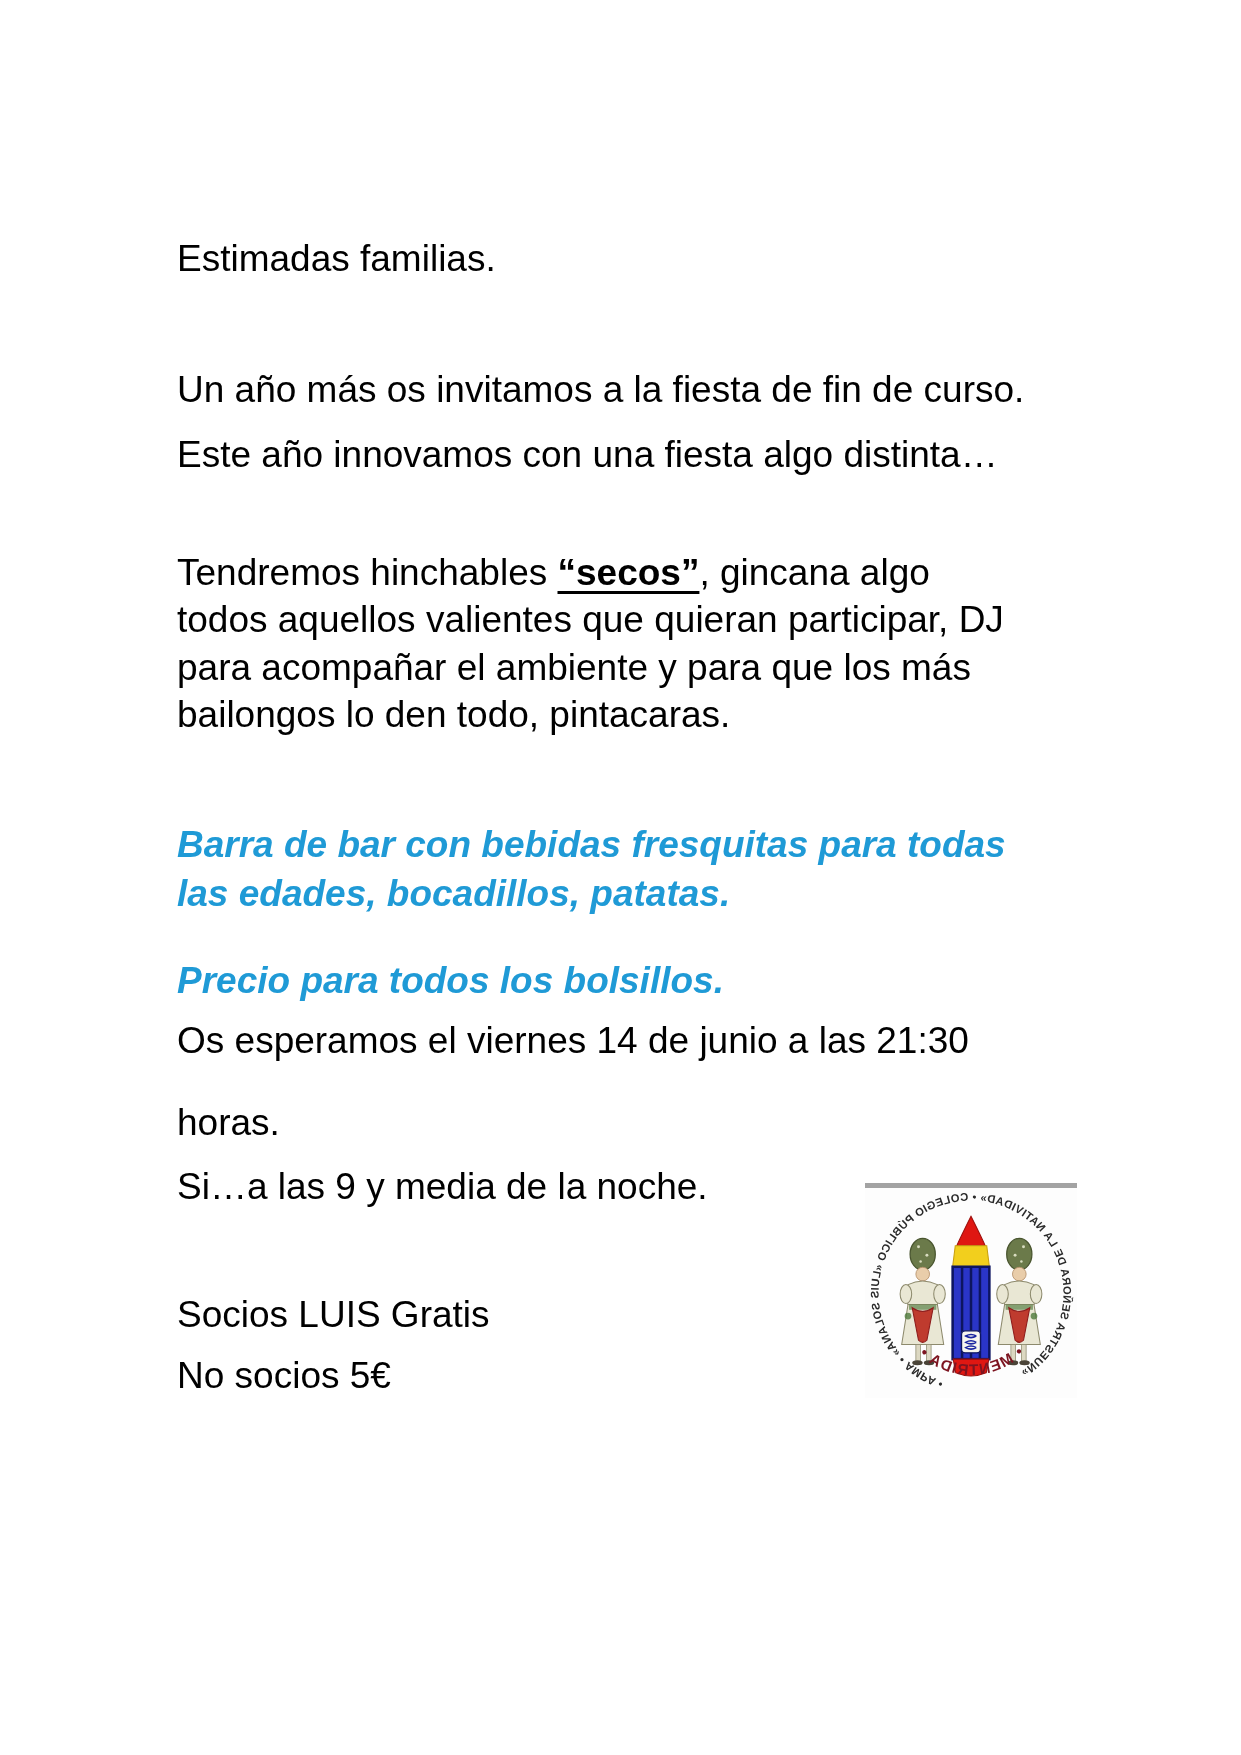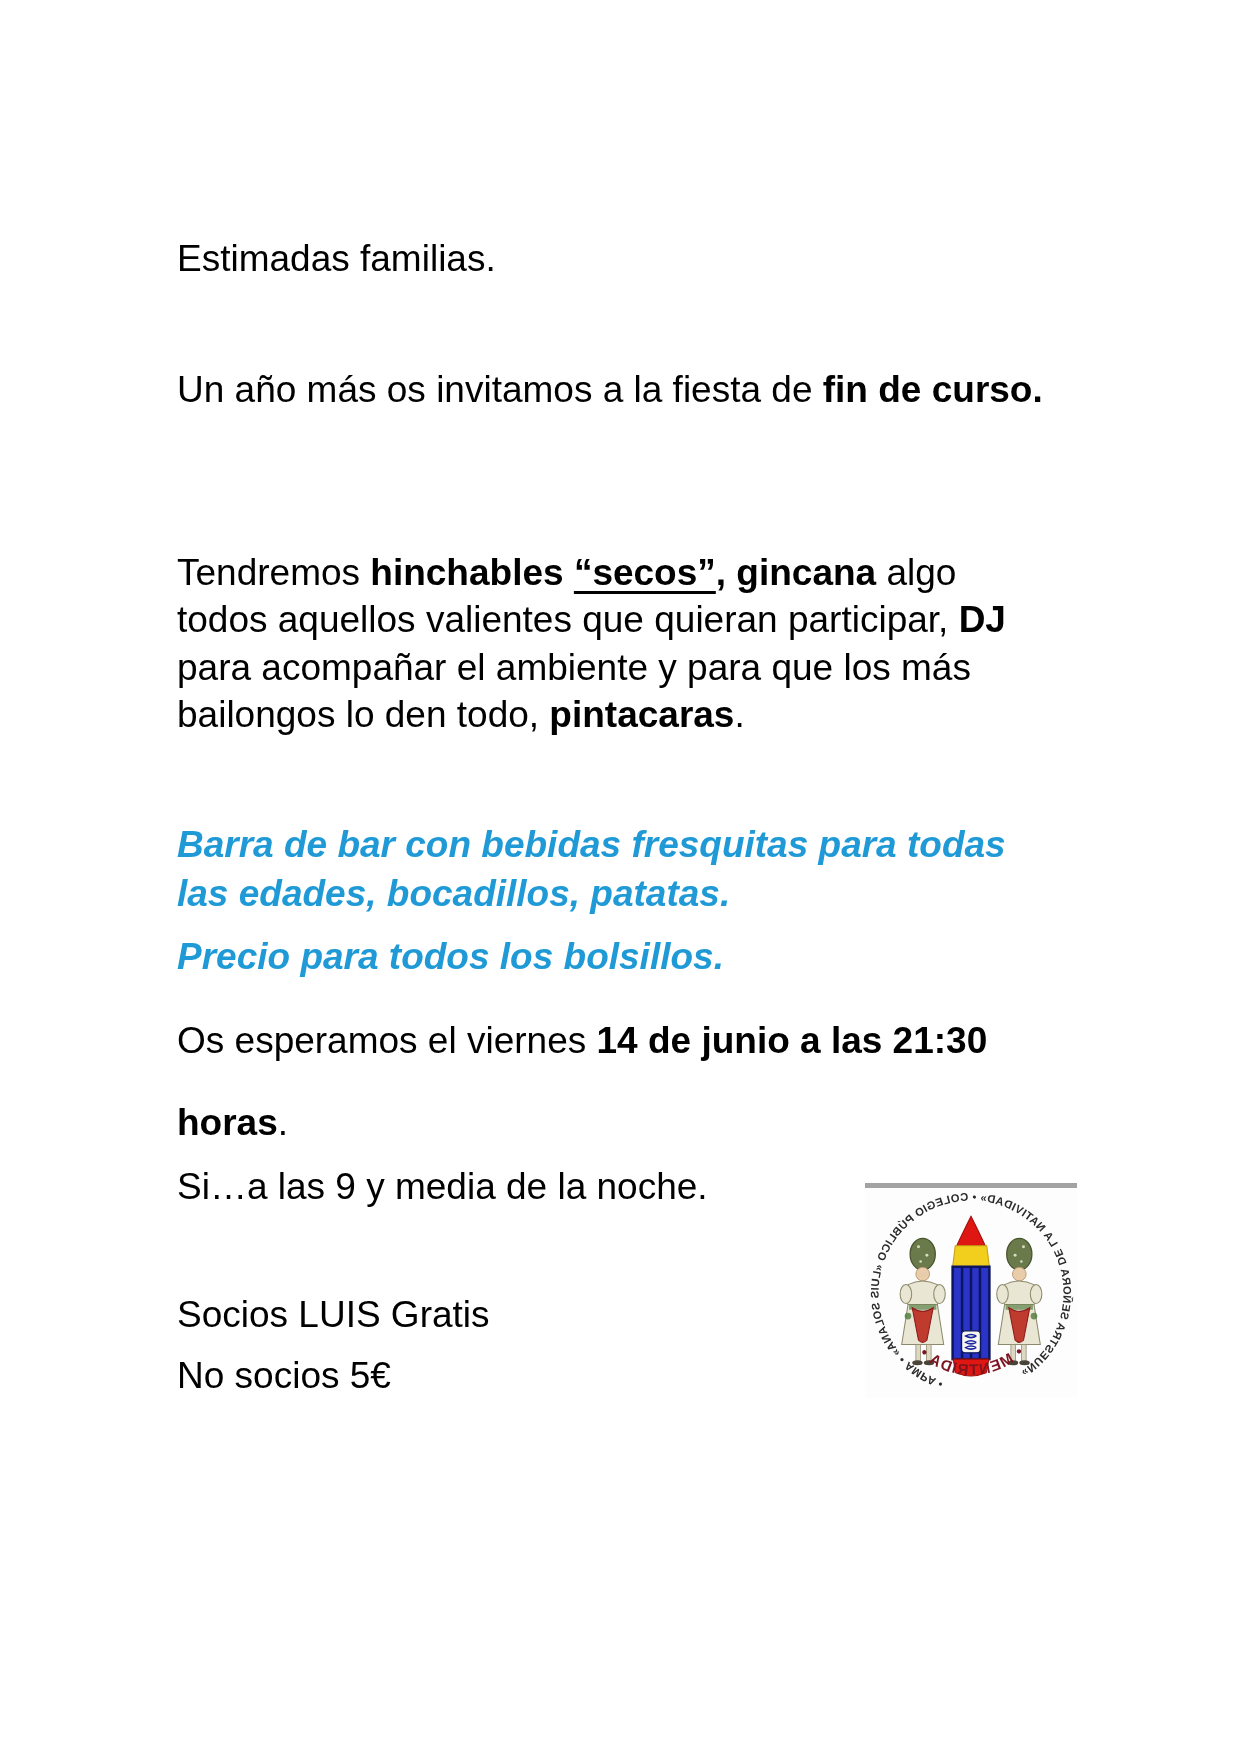--- a/index.html
+++ b/index.html
@@ -15,52 +15,53 @@
   html,body{background:#ffffff;}
   .page{
     position:relative; width:1241px; height:1755px; background:#ffffff;
     font-family:"Liberation Sans","DejaVu Sans",sans-serif; overflow:hidden;border-radius:24px;
   }
   .line{
     position:absolute; left:177px; font-size:37px; line-height:1;
     color:var(--body_ink); white-space:pre;
   }
   .r{font-weight:400;}
-  .b{font-weight:700;margin-top:34px;}
+  .b{font-weight:400;margin-top:34px;}
   .bu{font-weight:700; text-decoration:underline; text-decoration-thickness:3px; text-underline-offset:6px;}
   .accent{color:var(--accent_blue); font-weight:700; font-style:italic;}
   .logo-box{position:absolute; left:865px; top:1183px; width:212px; height:215px; background:#fdfdfd;}
   .logo-topbar{width:212px; height:5px; background:var(--gray_bar);}
   .logo-box svg{display:block; width:212px; height:210px;}
   .ring-text{font-family:"Liberation Sans","DejaVu Sans",sans-serif; font-weight:700; font-size:10.6px; letter-spacing:0.4px; fill:var(--ring_ink);}
   .mentrida-text{font-family:"Liberation Sans","DejaVu Sans",sans-serif; font-weight:700; font-size:14.5px; letter-spacing:1.5px; fill:var(--maroon);}
 </style>
 </head>
 <body>
 
 <div class="page">
 
   <div class="line" style="top:240px"><span class="r">Estimadas familias.</span></div>
 
   <div class="line" style="top:371px"><span class="r">Un año más os invitamos a la fiesta de </span><span class="b">fin de curso.</span></div>
 
+  <div class="line" style="top:436px"><span class="r">Este año innovamos con una fiesta algo distinta…</span></div>
 
   <div class="line" style="top:554px"><span class="r">Tendremos </span><span class="b">hinchables </span><span class="bu">“secos”</span><span class="b">, gincana</span><span class="r"> algo</span></div>
 
   <div class="line" style="top:601px"><span class="r">todos aquellos valientes que quieran participar, </span><span class="b">DJ</span></div>
 
   <div class="line" style="top:649px"><span class="r">para acompañar el ambiente y para que los más</span></div>
 
   <div class="line" style="top:696px"><span class="r">bailongos lo den todo, </span><span class="b">pintacaras</span><span class="r">.</span></div>
 
   <div class="line accent" style="top:826px"><span>Barra de bar con bebidas fresquitas para todas</span></div>
 
   <div class="line accent" style="top:875px"><span>las edades, bocadillos, patatas.</span></div>
 
-  <div class="line accent" style="top:938px"><span>Precio para todos los bolsillos.</span></div>
+  <div class="line accent" style="top:962px"><span>Precio para todos los bolsillos.</span></div>
 
   <div class="line" style="top:1022px"><span class="r">Os esperamos el viernes </span><span class="b">14 de junio a las 21:30</span></div>
 
   <div class="line" style="top:1104px"><span class="b">horas</span><span class="r">.</span></div>
 
   <div class="line" style="top:1168px"><span class="r">Si…a las 9 y media de la noche.</span></div>
 
   <div class="line" style="top:1296px"><span class="r">Socios LUIS Gratis</span></div>
 
   <div class="line" style="top:1357px"><span class="r">No socios 5€</span></div>

